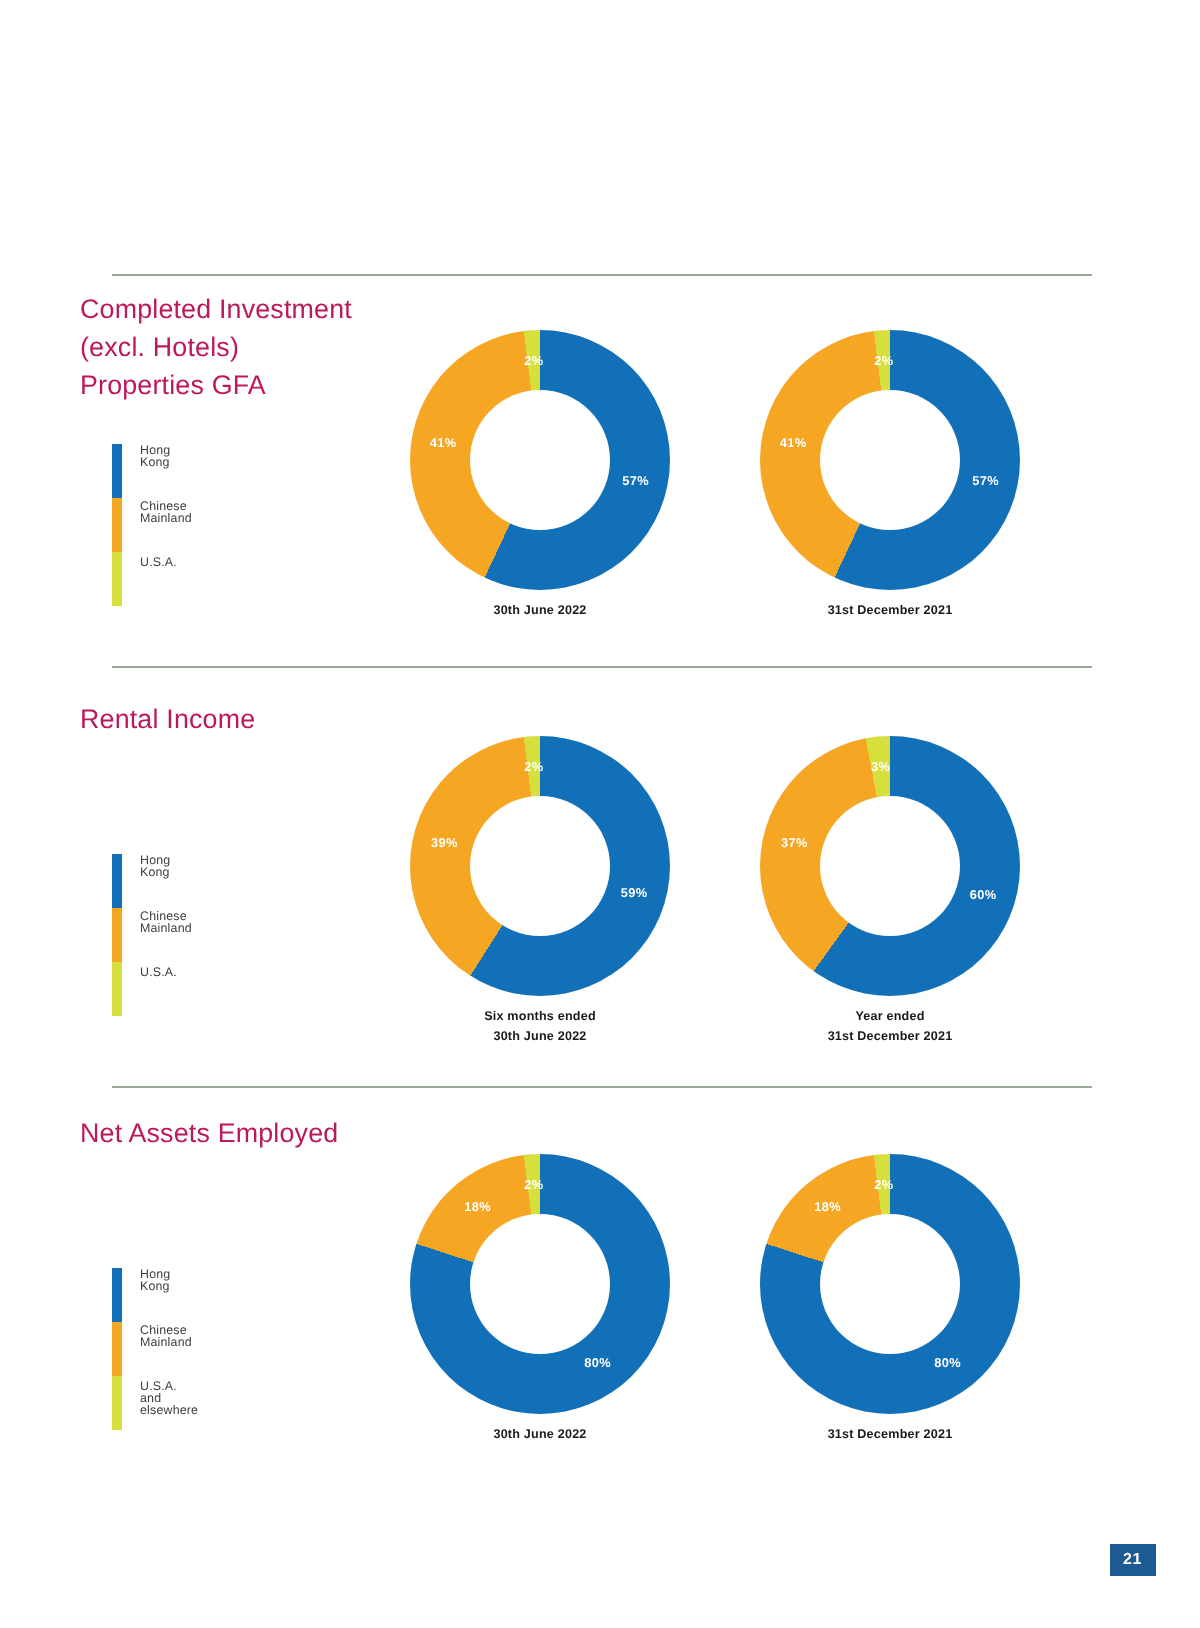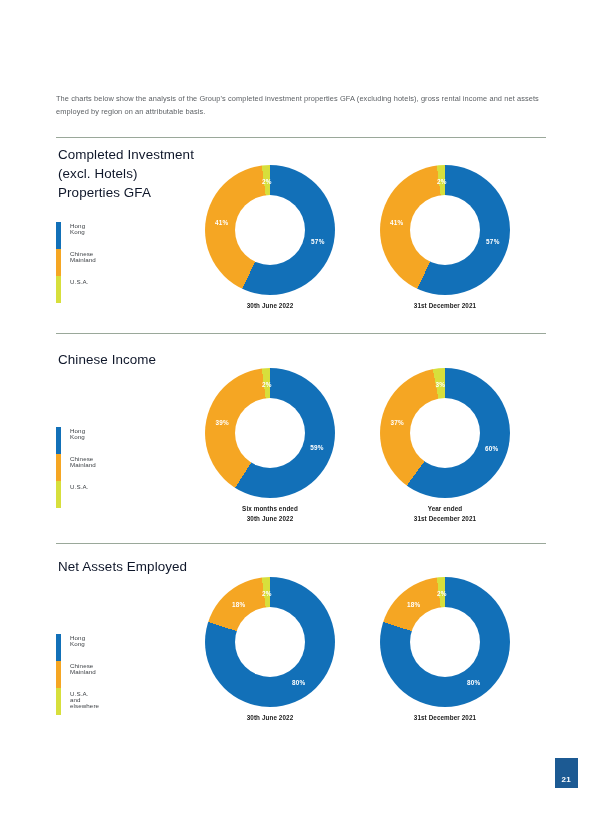--- a/index.html
+++ b/index.html
@@ -36,23 +36,23 @@
   .div2{top:333px;}
   .div3{top:543px;}
 
   .section{position:absolute;left:0;width:600px;}
   .sec1{top:145px;}
   .sec2{top:350px;}
   .sec3{top:557px;}
 
   .sec-title{
     position:absolute;
-    left:58px;top:0;
+    left:40px;top:0;
     width:190px;
-    color:#0f172a;
+    color:#be185d;
     font-size:13.4px;
     line-height:1.42;
     font-weight:400;
     letter-spacing:.1px;
   }
 
   
   .legend{position:absolute;left:56px;}
   .legend-bar{
     position:absolute;
@@ -111,30 +111,29 @@
     letter-spacing:.1px;
   }
 
   .pagenum{
     position:absolute;
     right:22px;bottom:26px;
     background:#1c5a93;
     color:#ffffff;
     font-size:8px;
     font-weight:bold;
-    padding:17px 7px 4px 7px;
+    padding:3px 7px 4px 7px;
     letter-spacing:.3px;
   }
 </style>
 </head>
 <body>
 
 <div class="page">
 
-  <div class="intro">The charts below show the analysis of the Group's completed investment properties GFA (excluding hotels), gross rental income and net assets employed by region on an attributable basis.</div>
 
   <div class="divider div1"></div>
   <div class="divider div2"></div>
   <div class="divider div3"></div>
 
   <div id="sections-host">
       <div class="section sec1" style="top: 145px;">
         <div class="sec-title">
           <div>Completed Investment</div>
           <div>(excl. Hotels)</div>
@@ -176,21 +175,21 @@
             <div class="dlabel" style="left: 16.6033px; top: 57.3347px;">41%</div>
             <div class="dlabel" style="left: 61.9233px; top: 16.0967px;">2%</div>
           </div>
           <div class="caption">
             <div>31st December 2021</div>
           </div>
         </div>
       </div>
       <div class="section sec2" style="top: 350px;">
         <div class="sec-title">
-          <div>Chinese Income</div>
+          <div>Rental Income</div>
         </div>
         <div class="legend" style="top: 77px;">
           <div class="legend-bar">
             <span class="legend-seg" style="background: rgb(18, 112, 184);"></span>
             <span class="legend-seg" style="background: rgb(245, 166, 35);"></span>
             <span class="legend-seg" style="background: rgb(215, 223, 60);"></span>
           </div>
           <div class="legend-items">
             <div class="legend-item">
               <span>Hong Kong</span>

